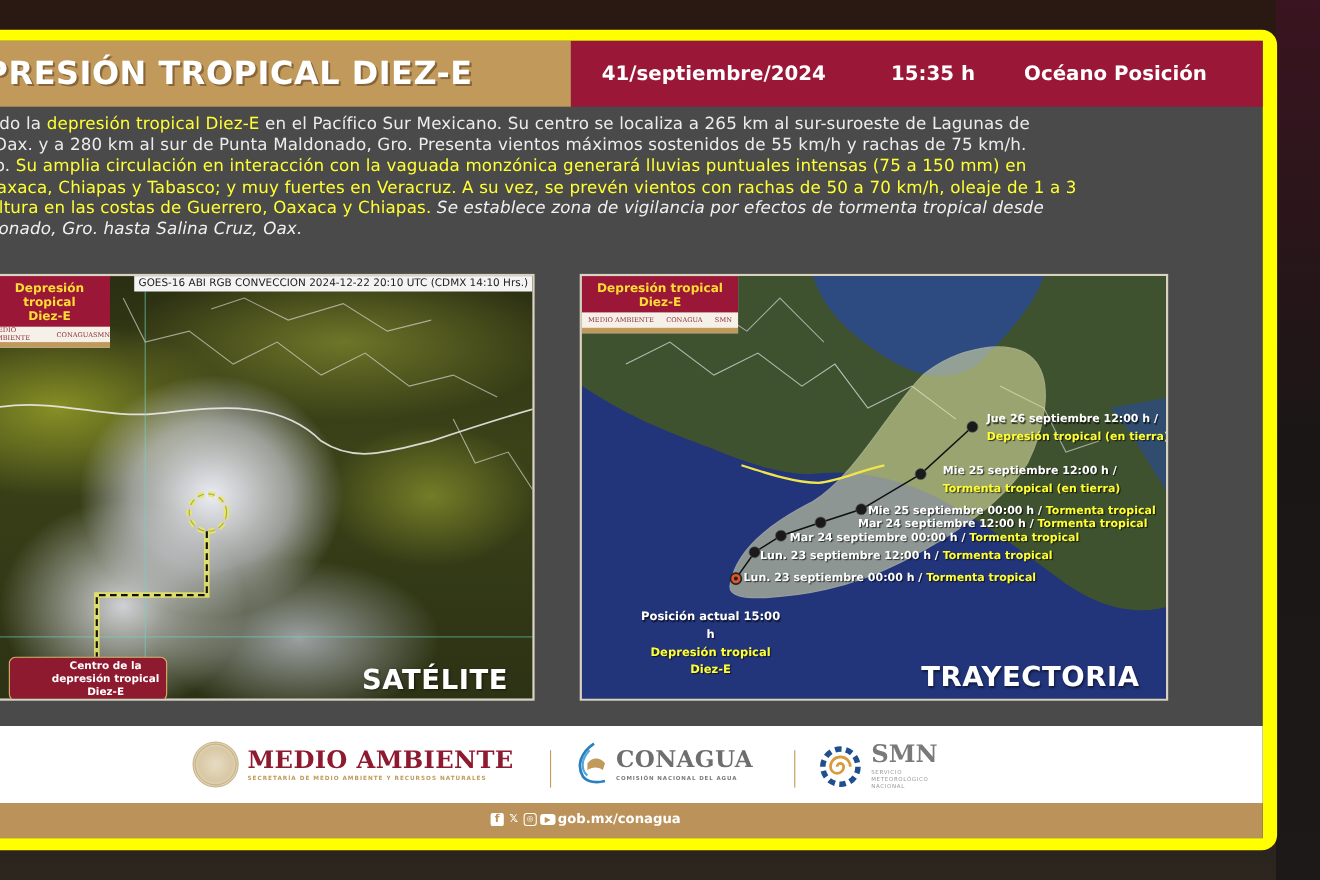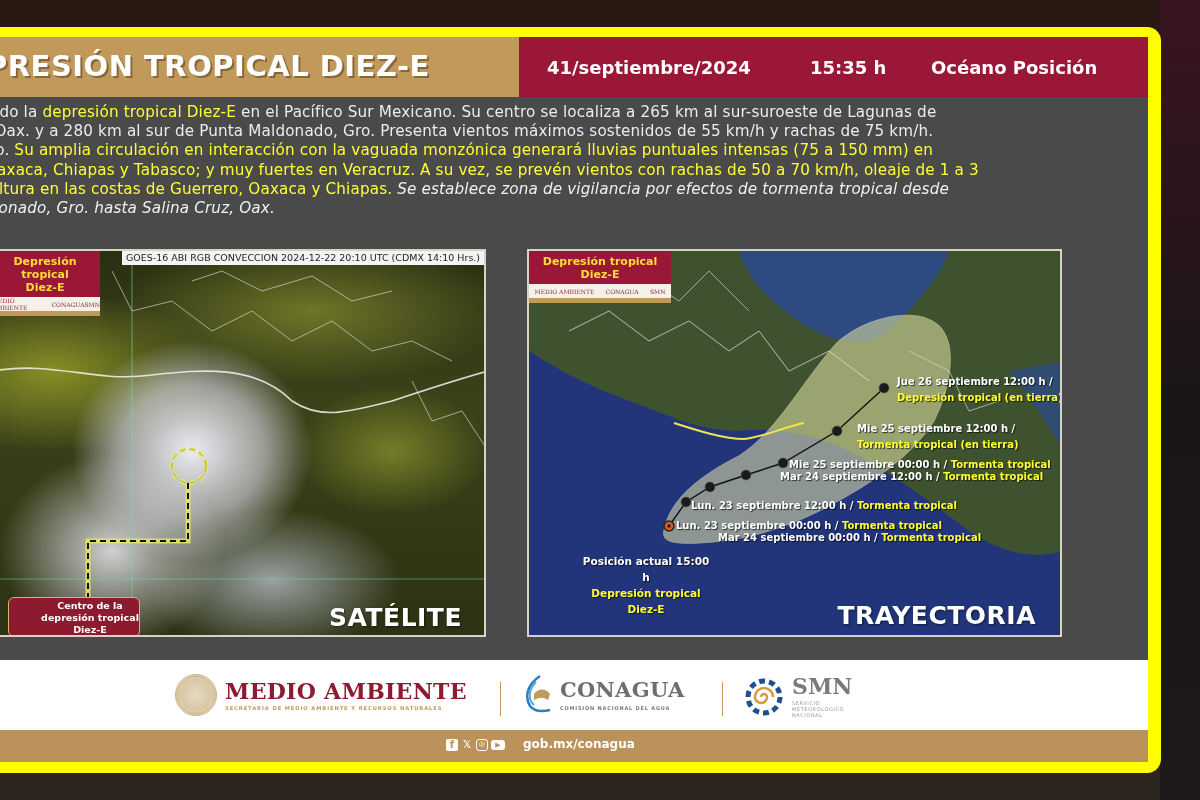--- a/index.html
+++ b/index.html
@@ -84,21 +84,21 @@
   }
   .mini-badge .mb-logos {
     display: flex; justify-content: space-around; align-items: center;
     height: 14px; font-size: 6px; color: #8b2a3a; font-family: "DejaVu Serif", serif;
   }
   .mini-badge .mb-foot { height: 5px; background: #c19a5b; }
   .sat .mini-badge { left: 0; width: 108px; }
   .sat .mini-badge .mb-top { padding-left: 0; }
 
   .sat-center-label {
-    position: absolute; left: 16px; top: 346px; width: 132px; height: 40px;
+    position: absolute; left: 16px; top: 346px; width: 144px; height: 40px;
     background: #8e1a30; border: 1px solid #d6b56a; border-radius: 6px;
     color: #fff; font-family: "DejaVu Sans", sans-serif; font-weight: bold;
     font-size: 9.5px; line-height: 12px; text-align: center; padding-top: 2px; padding-left: 32px;
   }
   .sat-title {
     position: absolute; right: 22px; top: 352px;
     font-family: "DejaVu Sans", sans-serif; font-weight: bold; font-size: 25px;
     color: #fff; letter-spacing: 0.5px; text-shadow: 1px 1px 2px rgba(0,0,0,0.5);
   }
 
@@ -170,21 +170,21 @@
     background: #bb925a;
   }
   .social { position: absolute; left: 446px; top: 9px; display: flex; gap: 3px; align-items: center; }
   .social span {
     display: inline-block; width: 12px; height: 12px; color: #fff; font-size: 10px; line-height: 12px; text-align: center; font-weight: bold;
   }
   .soc-fb { background: #fff; color: #bb925a !important; border-radius: 2px; }
   .soc-ig { border: 1.5px solid #fff; border-radius: 3px; font-size: 7px !important; line-height: 9px !important; }
   .soc-yt { background: #fff; border-radius: 3px; width: 14px !important; height: 10px !important; color: #bb925a !important; font-size: 7px !important; line-height: 10px !important; }
   .footer-url {
-    position: absolute; left: 523px; top: 7px;
+    position: absolute; left: 507px; top: 7px;
     font-family: "DejaVu Sans", sans-serif; font-weight: bold; font-size: 12px; color: #fff;
   }
 </style>
 </head>
 <body>
 
 <div class="bg-right"></div>
 <div class="frame"></div>
 
 <div class="card">
@@ -296,21 +296,21 @@
       <div class="y" style="margin-top:4px">Tormenta tropical (en tierra)</div>
     </div>
     <div class="map-track-label" style="left:260px;top:208px;">
       <span>Mie 25 septiembre 00:00 h /</span>
       <span class="y">Tormenta tropical</span>
     </div>
     <div class="map-track-label" style="left:221px;top:220px;padding-left:30px;">
       <span>Mar 24 septiembre 12:00 h /</span>
       <span class="y">Tormenta tropical</span>
     </div>
-    <div class="map-track-label" style="left:189px;top:233px;margin-top:48px;">
+    <div class="map-track-label" style="left:189px;top:233px;">
       <span>Mar 24 septiembre 00:00 h /</span>
       <span class="y">Tormenta tropical</span>
     </div>
     <div class="map-track-label" style="left:162px;top:249px;">
       <span>Lun. 23 septiembre 12:00 h /</span>
       <span class="y">Tormenta tropical</span>
     </div>
     <div class="map-track-label" style="left:147px;top:269px;">
       <span>Lun. 23 septiembre 00:00 h /</span>
       <span class="y">Tormenta tropical</span>

